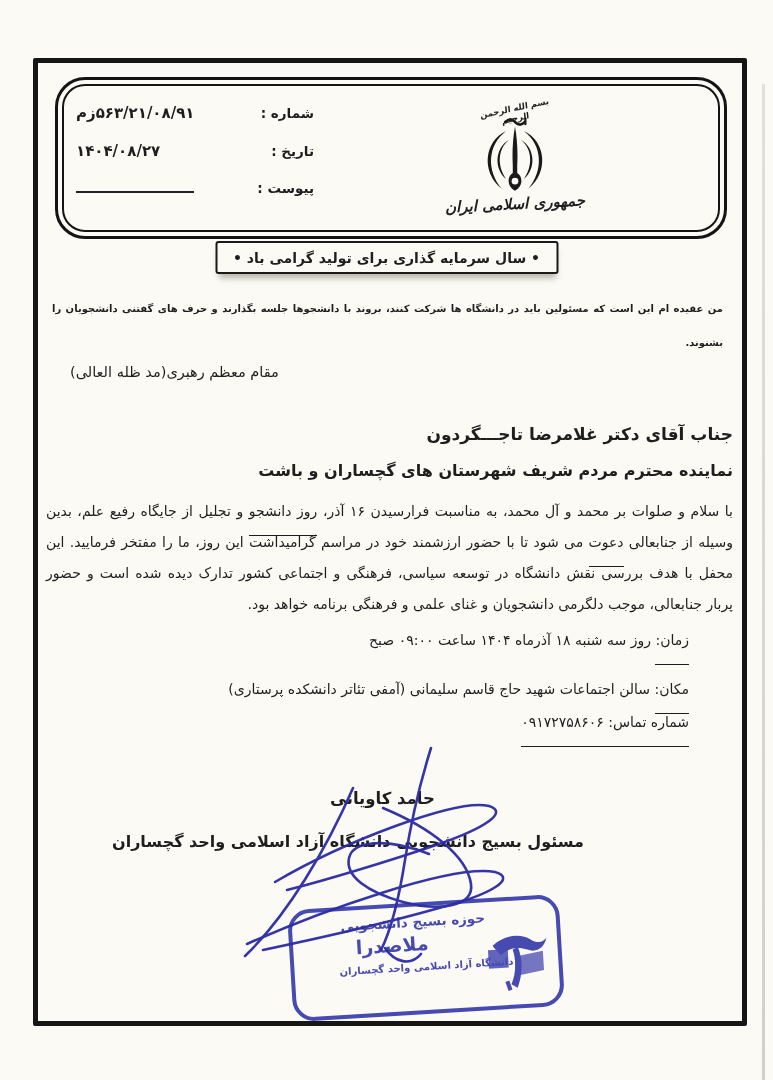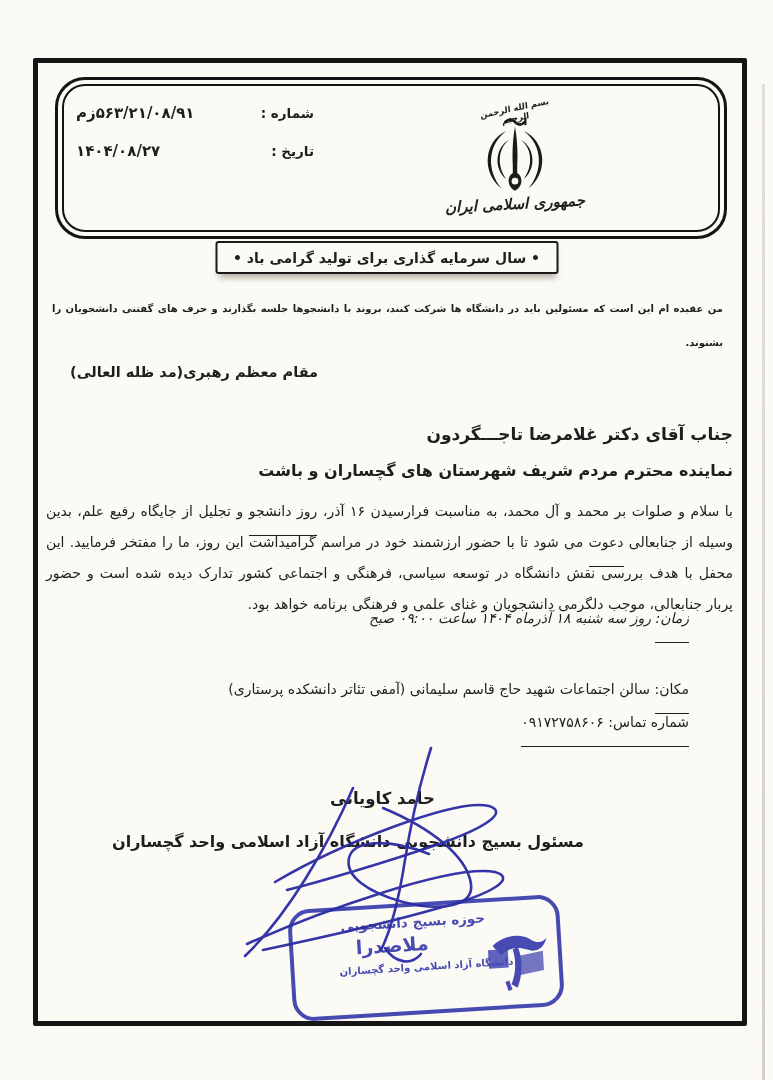--- a/index.html
+++ b/index.html
@@ -61,30 +61,30 @@
     height:33px; padding:0 16px; display:flex; align-items:center; justify-content:center;
     border:2px solid #1a1a1a; border-radius:3px; background:#fbfaf5;
     font-size:14px; font-weight:bold; white-space:nowrap; z-index:3;
     box-shadow:0 7px 6px -3px rgba(130,124,104,.55);
   }
   
   .quote{
     position:absolute; top:292px; right:50px; left:52px;
     font-size:10px; font-weight:bold; line-height:34px; text-align:justify; z-index:2;
   }
-  .attribution{ position:absolute; top:364px; left:70px; font-size:14.5px; font-weight:bold; z-index:2;text-align:right; }
+  .attribution{ position:absolute; top:364px; left:70px; font-size:14.5px; font-weight:normal; z-index:2;text-align:right; }
   
   .addr-name{ position:absolute; top:424px; right:40px; font-size:17px; font-weight:bold; z-index:2; }
   .addr-title{ position:absolute; top:461px; right:40px; font-size:16px; font-weight:bold; z-index:2; }
   .body-par{
     position:absolute; top:496px; right:40px; left:46px;
     font-size:14px; line-height:31px; text-align:justify; z-index:2;
   }
   .info-line{ position:absolute; right:84px; font-size:14px; z-index:2; white-space:nowrap; }
-  .time{ top:610px;font-style:italic; } .place{ top:681px;margin-left:16px; } .phone{ top:714px; }
+  .time{ top:632px; } .place{ top:681px;margin-left:16px; } .phone{ top:714px; }
   .u{ border-bottom:1.5px solid currentColor; padding-bottom:16px; }
   
   .sig-name{ position:absolute; top:789px; left:330px; font-size:16.5px; font-weight:bold; z-index:2; }
   .sig-title{ position:absolute; top:832px; left:112px; font-size:16px; font-weight:bold; z-index:2; }
   .sig-scribble{
     position:absolute; left:235px; top:744px; width:300px; height:228px;
     z-index:4; pointer-events:none; color:var(--sig,#2b2ba4); opacity:.95;
   }
   
   .stamp{
@@ -125,20 +125,24 @@
 
     <div class="fields-block">
       <div class="field-row">
         <span class="f-label">شماره :</span>
         <span class="f-value">۵۶۳/۲۱/۰۸/۹۱زم</span>
       </div>
       <div class="field-row">
         <span class="f-label">تاریخ :</span>
         <span class="f-value">۱۴۰۴/۰۸/۲۷</span>
       </div>
+      <div class="field-row">
+        <span class="f-label">پیوست :</span>
+        <span class="f-line"></span>
+      </div>
     </div>
 
   </div>
 </div>
 
 <div class="banner">• سال سرمایه گذاری برای تولید گرامی باد •</div>
 
 <p class="quote">من عقیده ام این است که مسئولین باید در دانشگاه ها شرکت کنند، بروند با دانشجوها جلسه بگذارند و حرف های گفتنی دانشجویان را بشنوند.</p>
 <div class="attribution">مقام معظم رهبری(مد ظله العالی)</div>
 

